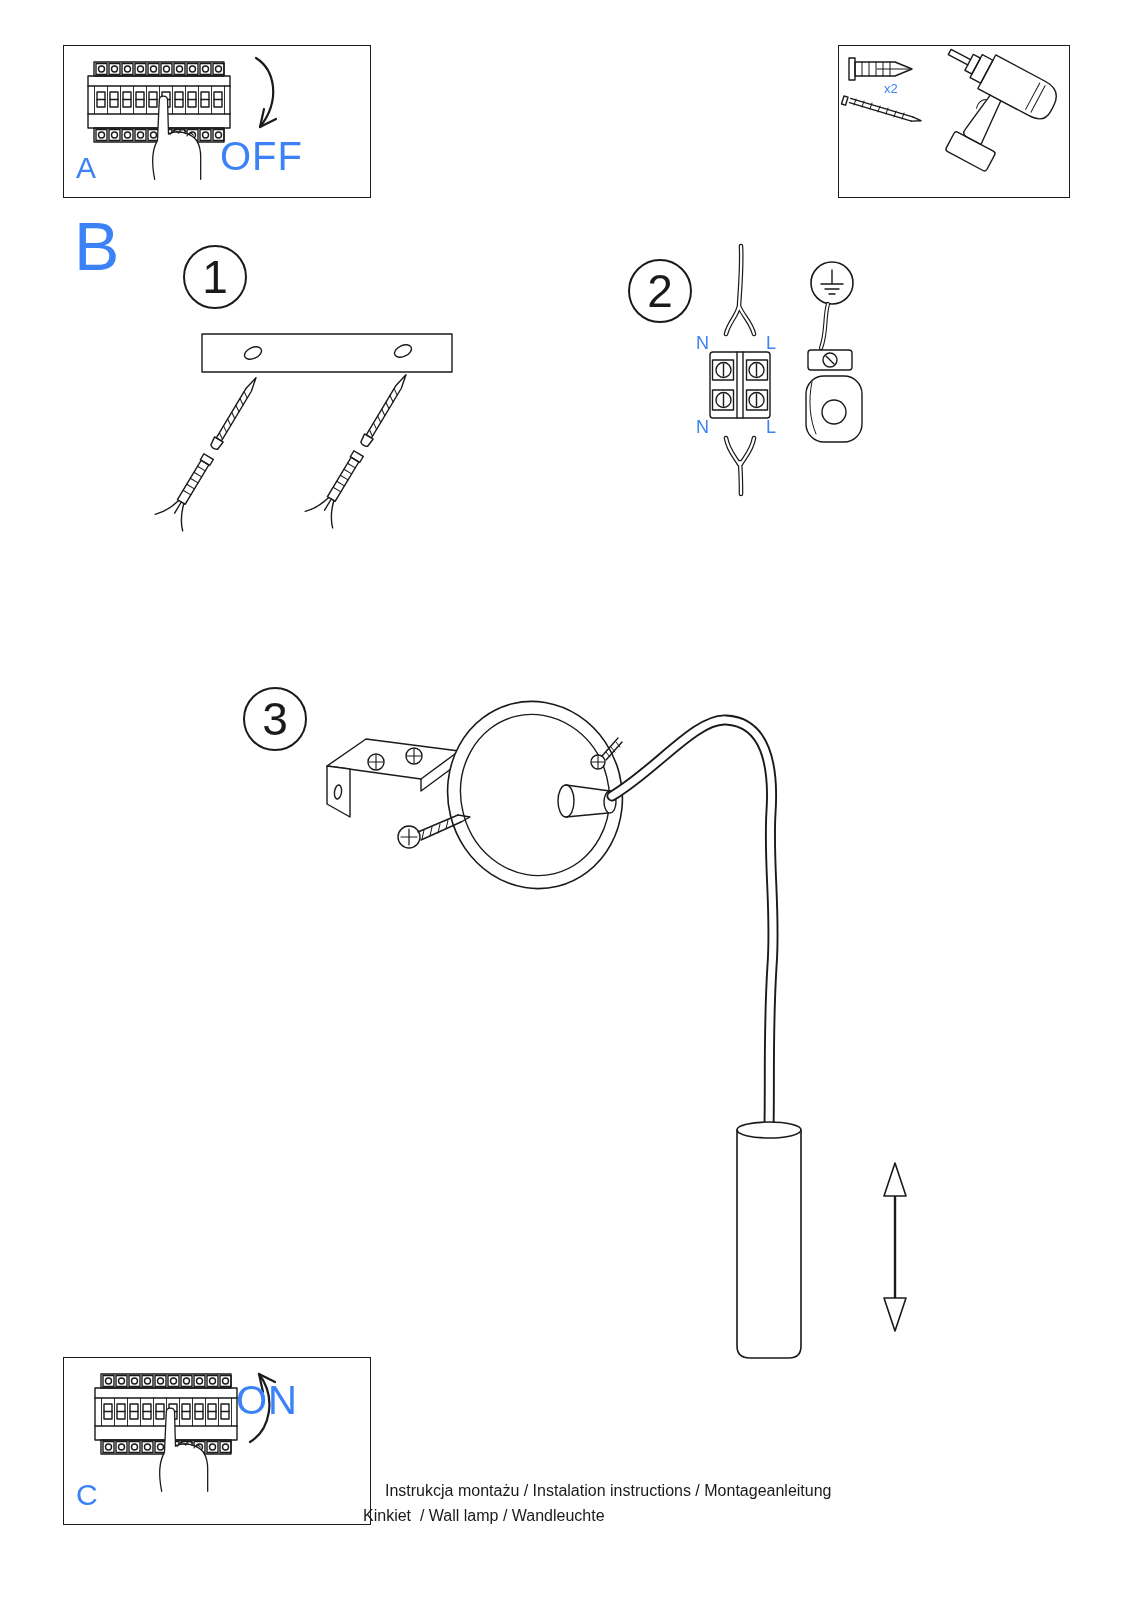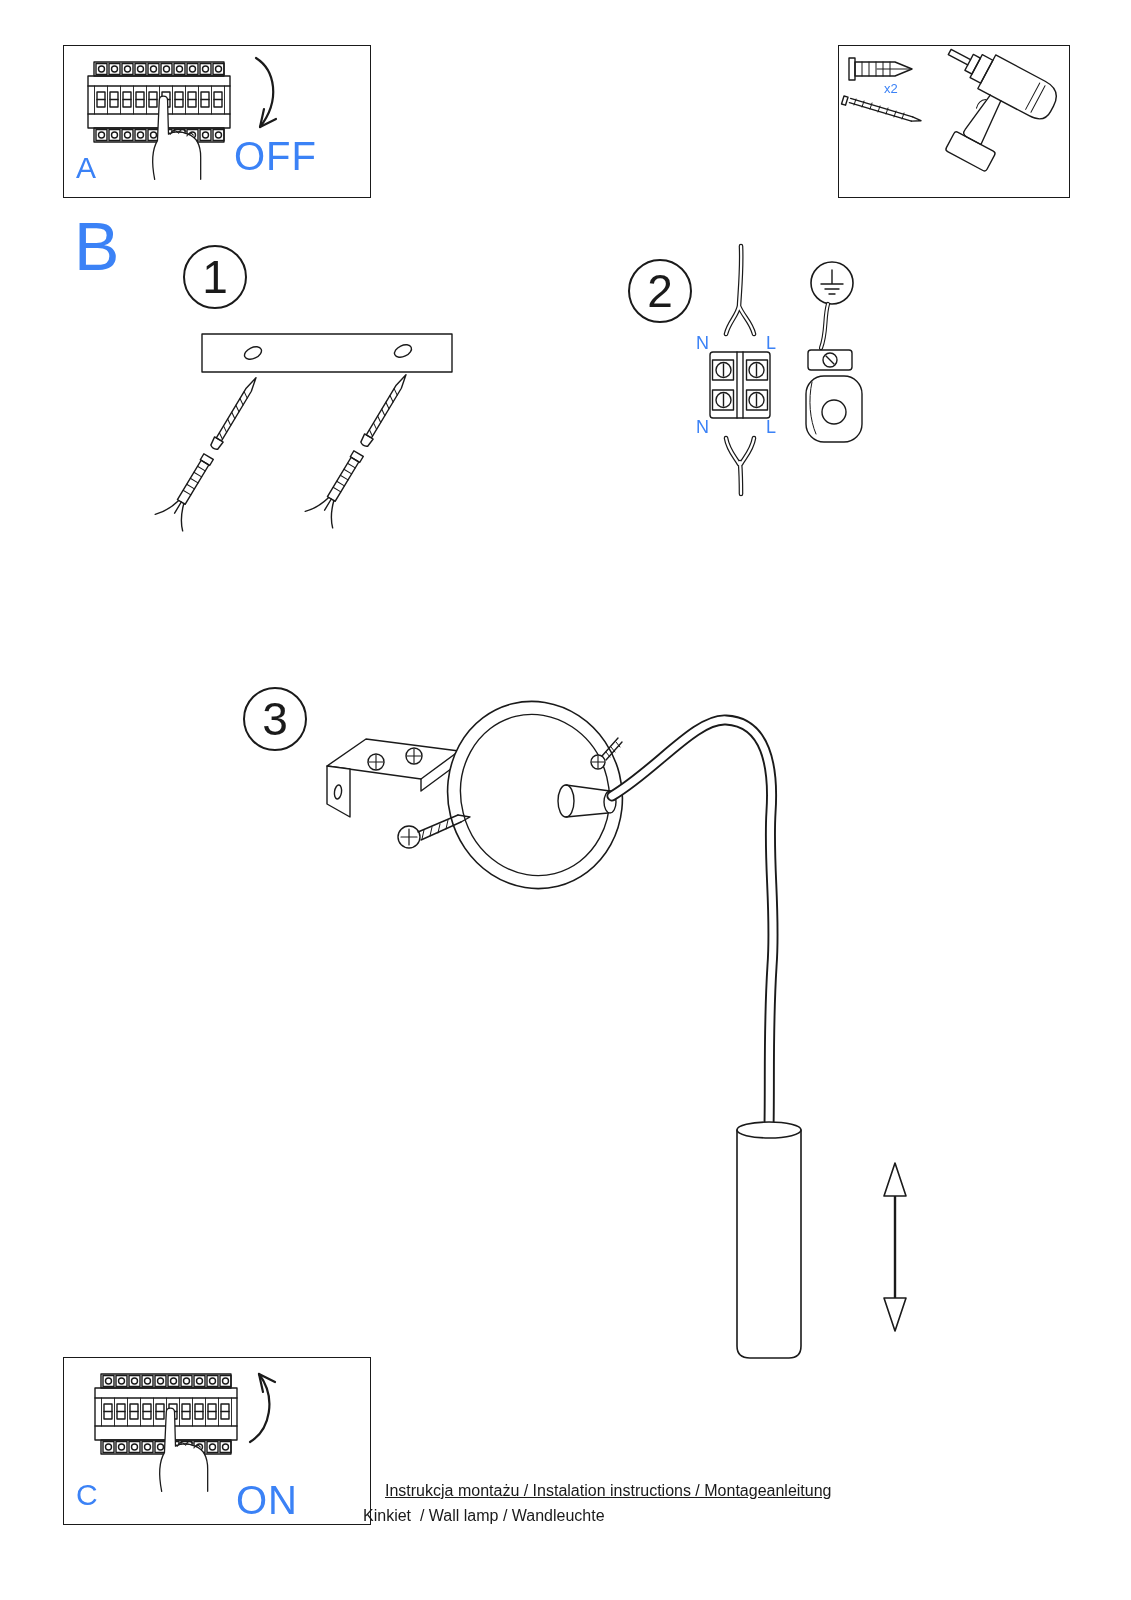--- a/index.html
+++ b/index.html
@@ -228,21 +228,21 @@
       <use href="#g-board" transform="translate(95,1374)"></use>
       <use href="#g-hand" transform="translate(112,1368) scale(0.92)"></use>
     </g>
     <g stroke-width="2.2">
       <path d="M250,1442 C270,1430 277,1398 259,1374"></path>
       <path d="M259,1374 L263,1392 M259,1374 L275,1382"></path>
     </g>
   </svg>
 
   <span class="txt corner-label" style="left:76px;top:153px;">A</span>
-  <span class="txt state-label" style="left:234px;top:136px;text-align:center;">OFF</span>
+  <span class="txt state-label" style="left:220px;top:136px;text-align:center;">OFF</span>
 
   <span class="txt qty-label" style="left:884px;top:82px;">x2</span>
 
   <span class="txt big-letter" style="left:74px;top:212px;">B</span>
 
   <div class="step-circle" style="left:183px;top:245px;">
     <span>1</span>
   </div>
   <div class="step-circle" style="left:628px;top:259px;">
     <span>2</span>
@@ -250,18 +250,18 @@
   <div class="step-circle" style="left:243px;top:687px;">
     <span>3</span>
   </div>
 
   <span class="txt wire-label" style="left:696px;top:334px;">N</span>
   <span class="txt wire-label" style="left:766px;top:334px;">L</span>
   <span class="txt wire-label" style="left:696px;top:418px;">N</span>
   <span class="txt wire-label" style="left:766px;top:418px;">L</span>
 
   <span class="txt corner-label" style="left:76px;top:1480px;">C</span>
-  <span class="txt state-label" style="left:236px;top:1480px;">ON</span>
-
-  <div class="footer-line" style="left:385px;top:1482px;text-decoration:underline;">Instrukcja montażu / Instalation instructions / Montageanleitung</div>
+  <span class="txt state-label" style="left:236px;top:1380px;">ON</span>
+
+  <div class="footer-line" style="left:385px;top:1482px;">Instrukcja montażu / Instalation instructions / Montageanleitung</div>
   <div class="footer-line" style="left:363px;top:1507px;">Kinkiet  / Wall lamp / Wandleuchte</div>
 
 </div>
 
 </body></html>

